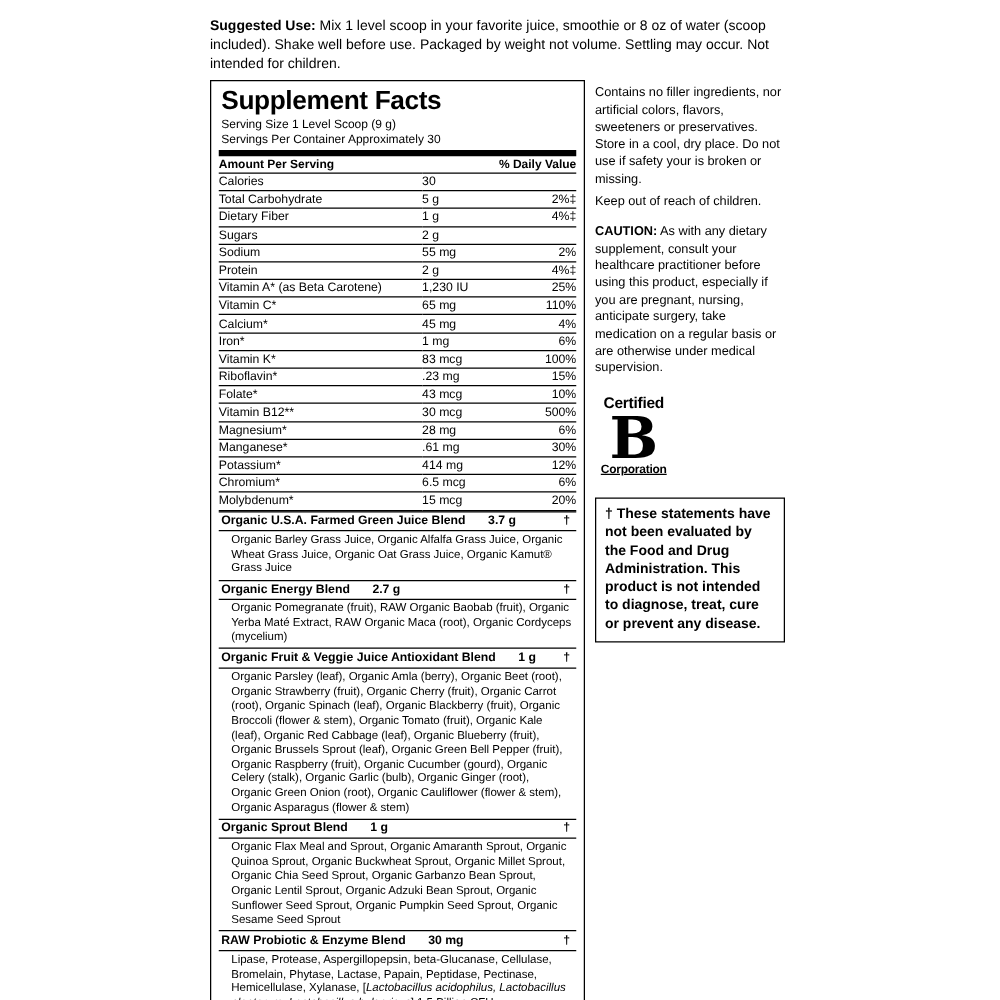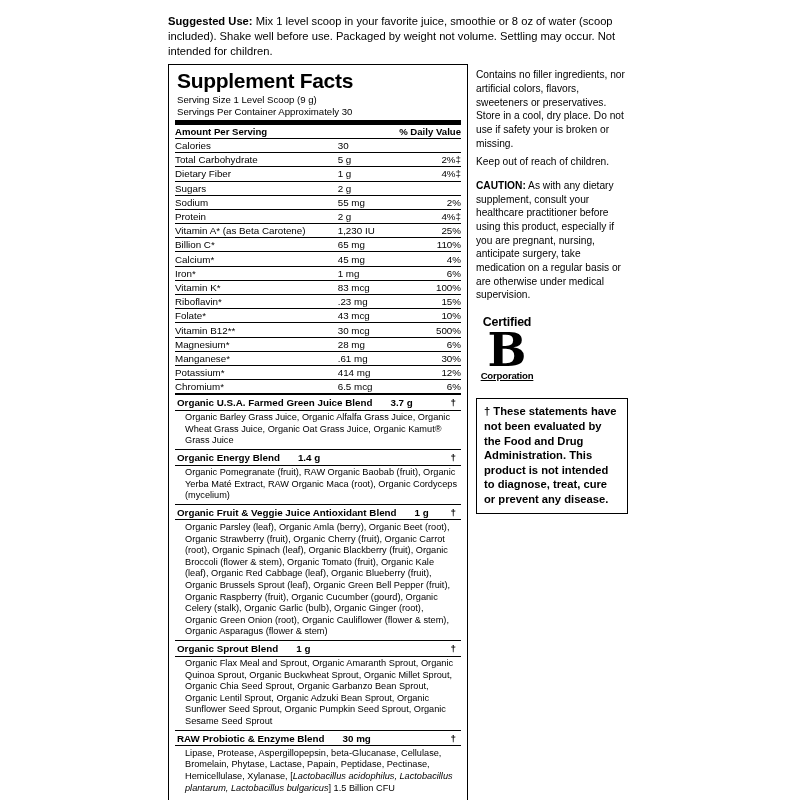--- a/index.html
+++ b/index.html
@@ -200,21 +200,21 @@
                 <td class="nname">Protein</td>
                 <td class="namt">2 g</td>
                 <td class="ndv">4%‡</td>
               </tr>
               <tr>
                 <td class="nname">Vitamin A*  (as Beta Carotene)</td>
                 <td class="namt">1,230 IU</td>
                 <td class="ndv">25%</td>
               </tr>
               <tr>
-                <td class="nname">Billion C*</td>
+                <td class="nname">Vitamin C*</td>
                 <td class="namt">65 mg</td>
                 <td class="ndv">110%</td>
               </tr>
               <tr>
                 <td class="nname">Calcium*</td>
                 <td class="namt">45 mg</td>
                 <td class="ndv">4%</td>
               </tr>
               <tr>
                 <td class="nname">Iron*</td>
@@ -254,36 +254,41 @@
               <tr>
                 <td class="nname">Potassium*</td>
                 <td class="namt">414 mg</td>
                 <td class="ndv">12%</td>
               </tr>
               <tr>
                 <td class="nname">Chromium*</td>
                 <td class="namt">6.5 mcg</td>
                 <td class="ndv">6%</td>
               </tr>
+              <tr>
+                <td class="nname">Molybdenum*</td>
+                <td class="namt">15 mcg</td>
+                <td class="ndv">20%</td>
+              </tr>
             </tbody>
         </table>
 
         <div id="blends">
             <div class="blend">
               <div class="blend-head">
                 <span class="bname">Organic U.S.A. Farmed Green Juice Blend</span>
                 <span class="bamt">3.7 g</span>
                 <span class="bdv">†</span>
               </div>
               <div class="blend-body">Organic Barley Grass Juice, Organic Alfalfa Grass Juice, Organic Wheat Grass Juice, Organic Oat Grass Juice, Organic Kamut® Grass Juice</div>
             </div>
             <div class="blend">
               <div class="blend-head">
                 <span class="bname">Organic Energy Blend</span>
-                <span class="bamt">1.4 g</span>
+                <span class="bamt">2.7 g</span>
                 <span class="bdv">†</span>
               </div>
               <div class="blend-body">Organic Pomegranate (fruit), RAW Organic Baobab (fruit), Organic Yerba Maté Extract, RAW Organic Maca (root), Organic Cordyceps (mycelium)</div>
             </div>
             <div class="blend">
               <div class="blend-head">
                 <span class="bname">Organic Fruit &amp; Veggie Juice Antioxidant Blend</span>
                 <span class="bamt">1 g</span>
                 <span class="bdv">†</span>
               </div>

